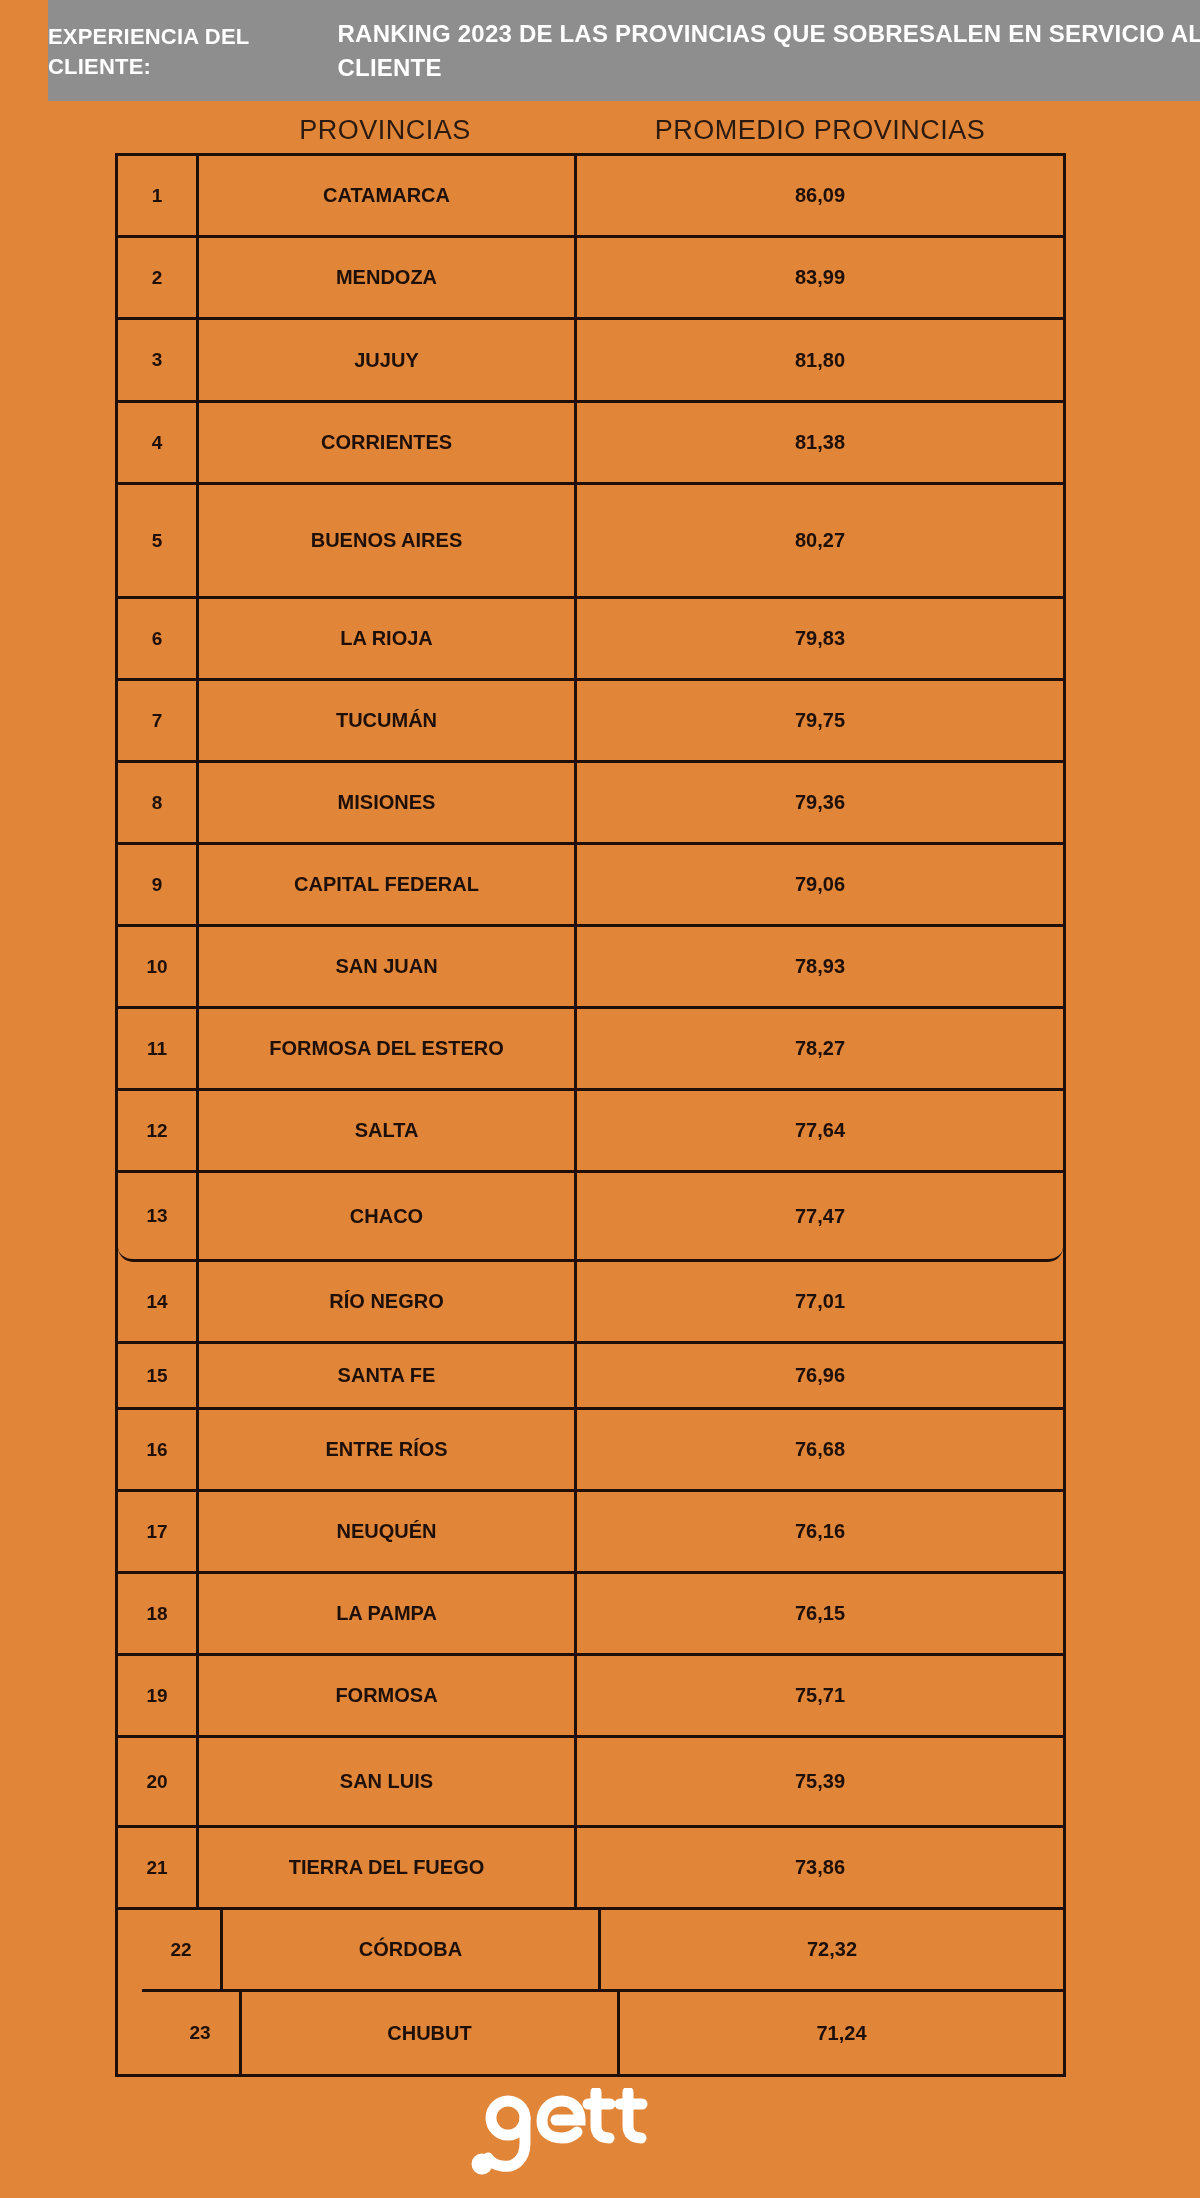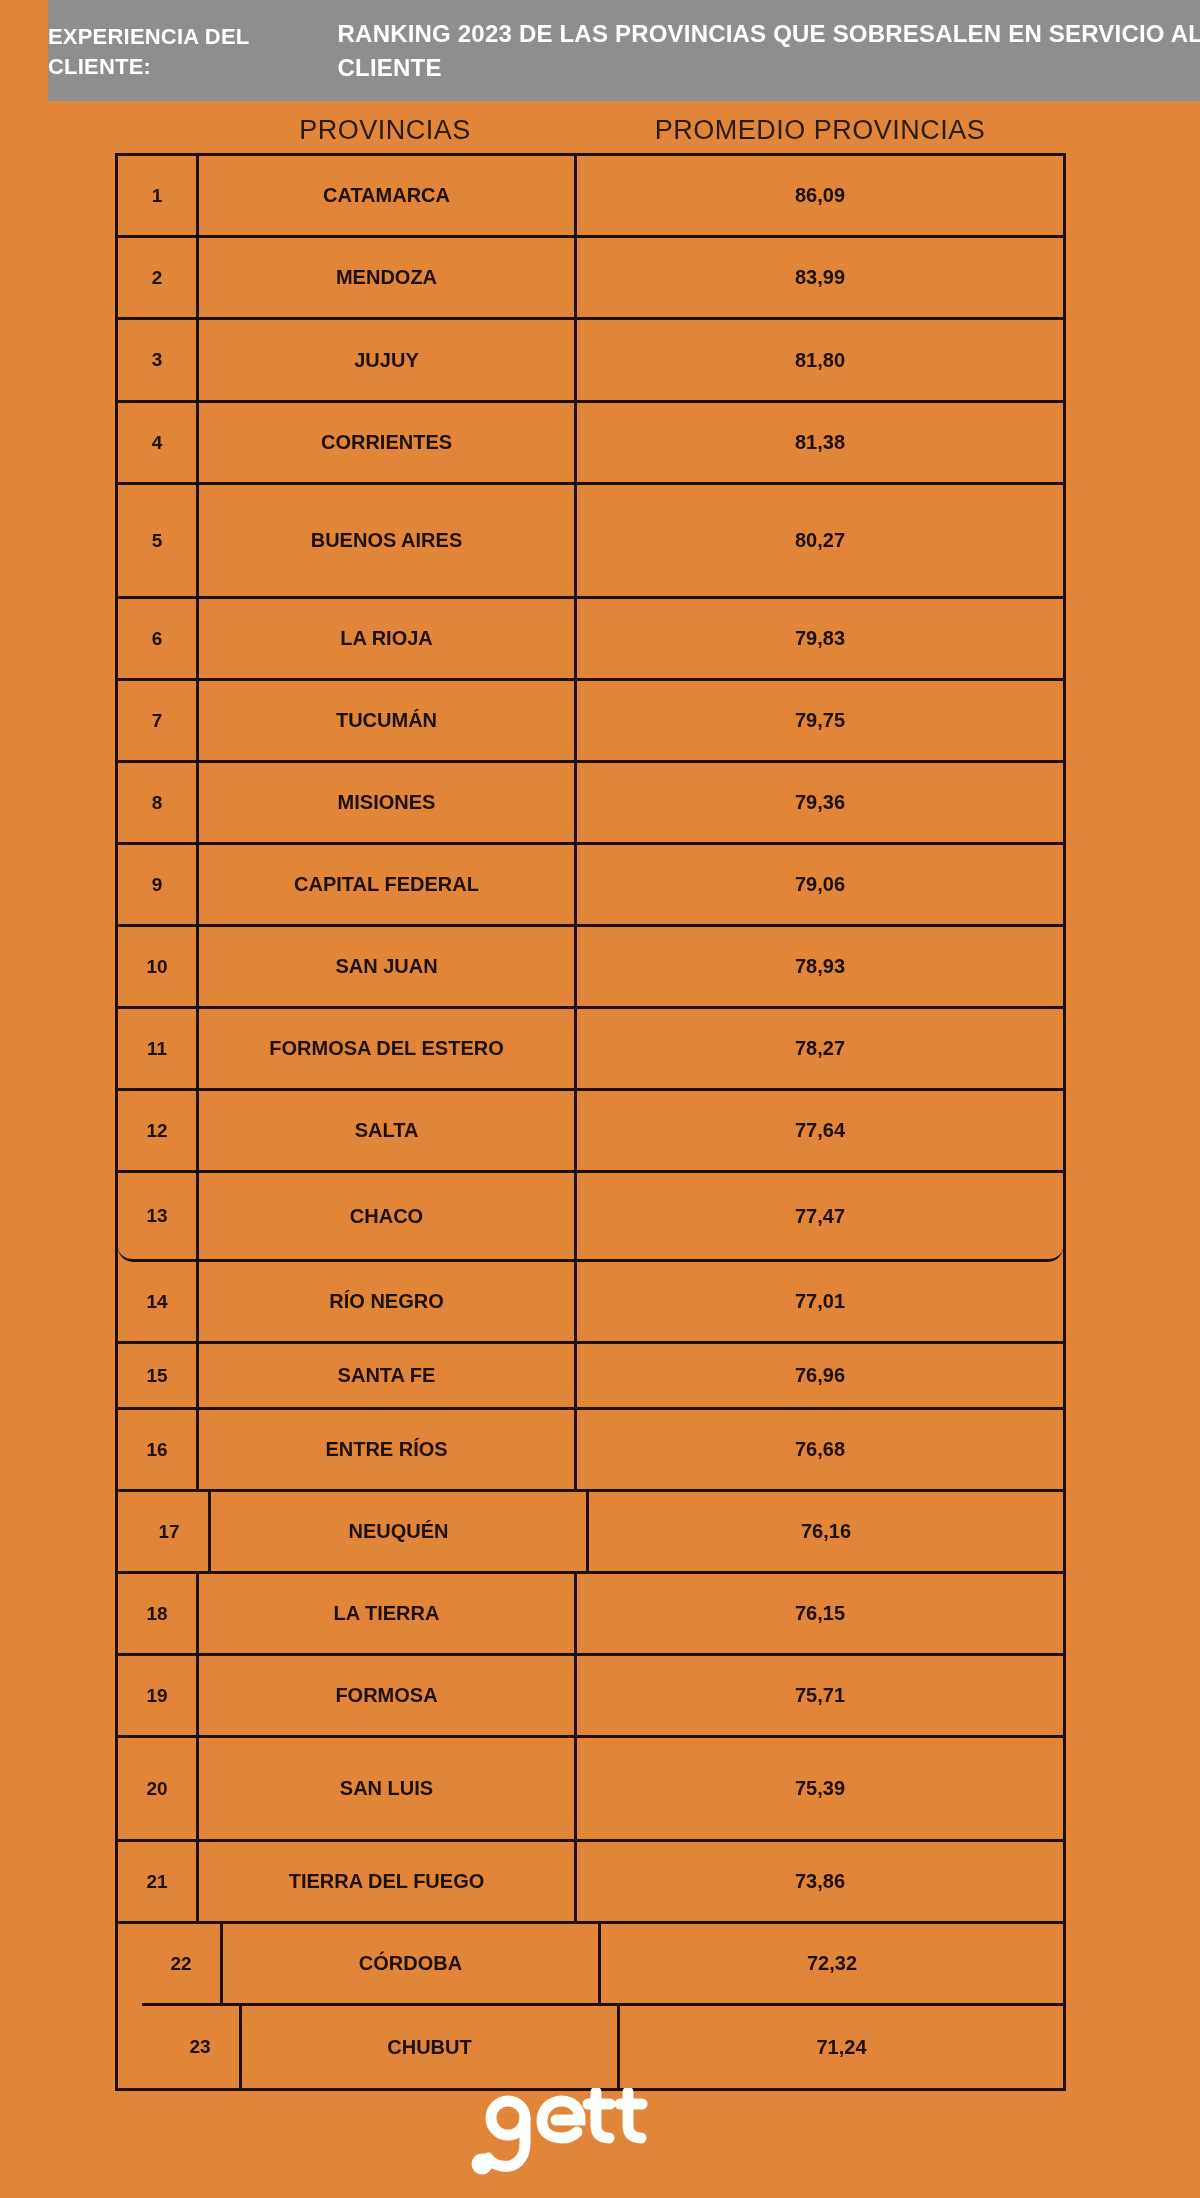--- a/index.html
+++ b/index.html
@@ -126,36 +126,36 @@
     <div class="row" style="height: 66px;">
       <div class="cell c-rank">15</div>
       <div class="cell c-name">SANTA FE</div>
       <div class="cell c-val">76,96</div>
     </div>
     <div class="row" style="height: 82px;">
       <div class="cell c-rank">16</div>
       <div class="cell c-name">ENTRE RÍOS</div>
       <div class="cell c-val">76,68</div>
     </div>
-    <div class="row" style="height: 82px; padding-left: 12px;">
+    <div class="row" style="height: 82px;">
       <div class="cell c-rank">17</div>
       <div class="cell c-name">NEUQUÉN</div>
       <div class="cell c-val">76,16</div>
     </div>
     <div class="row" style="height: 82px;">
       <div class="cell c-rank">18</div>
-      <div class="cell c-name">LA TIERRA</div>
+      <div class="cell c-name">LA PAMPA</div>
       <div class="cell c-val">76,15</div>
     </div>
     <div class="row" style="height: 82px;">
       <div class="cell c-rank">19</div>
       <div class="cell c-name">FORMOSA</div>
       <div class="cell c-val">75,71</div>
     </div>
-    <div class="row" style="height: 104px; justify-content: flex-end;">
+    <div class="row" style="height: 90px; justify-content: flex-end;">
       <div class="cell c-rank">20</div>
       <div class="cell c-name">SAN LUIS</div>
       <div class="cell c-val">75,39</div>
     </div>
     <div class="row" style="height: 82px;">
       <div class="cell c-rank">21</div>
       <div class="cell c-name">TIERRA DEL FUEGO</div>
       <div class="cell c-val">73,86</div>
     </div>
     <div class="row" style="height: 82px; margin-left: 24px;">

